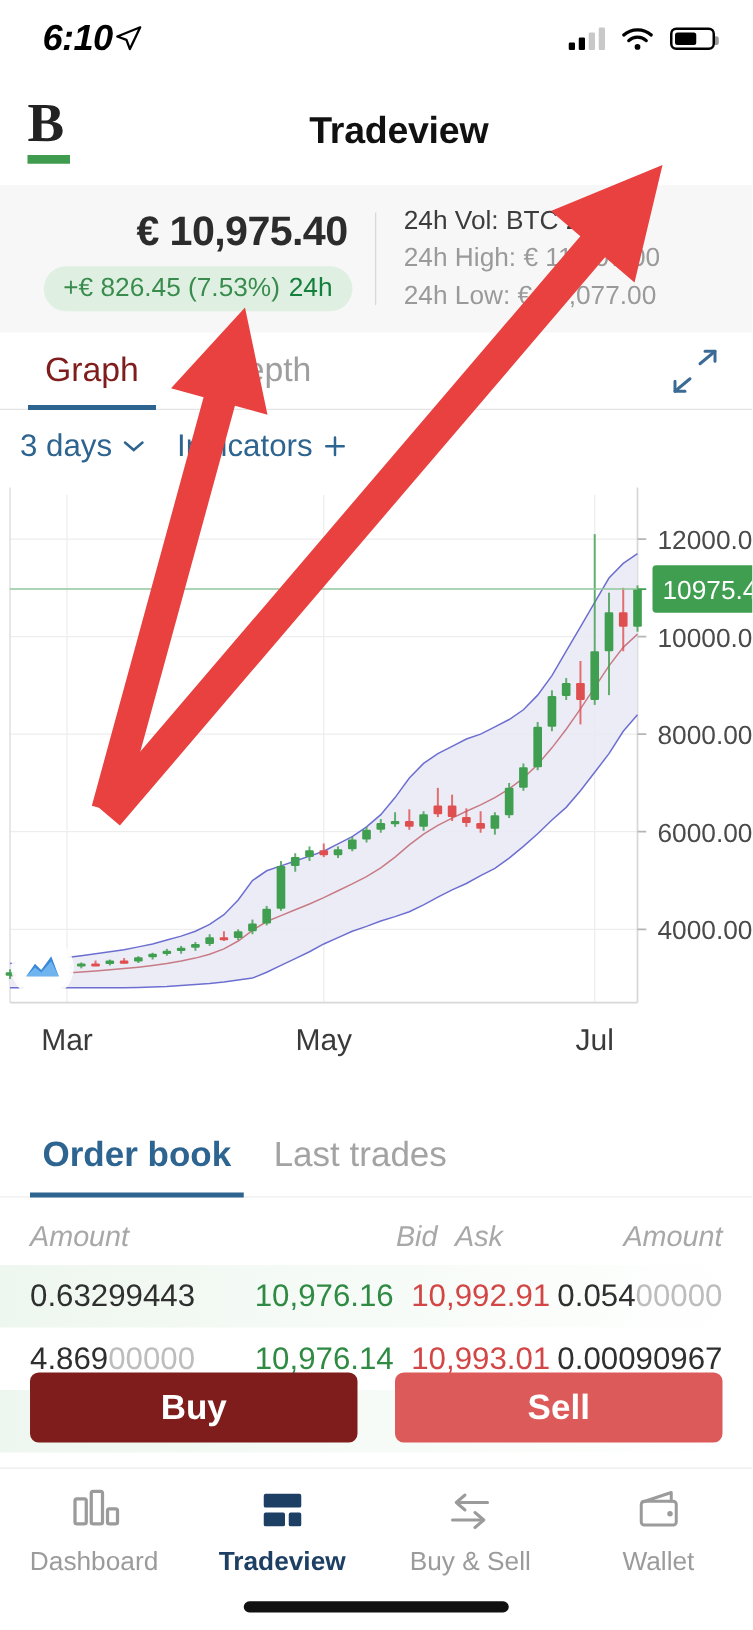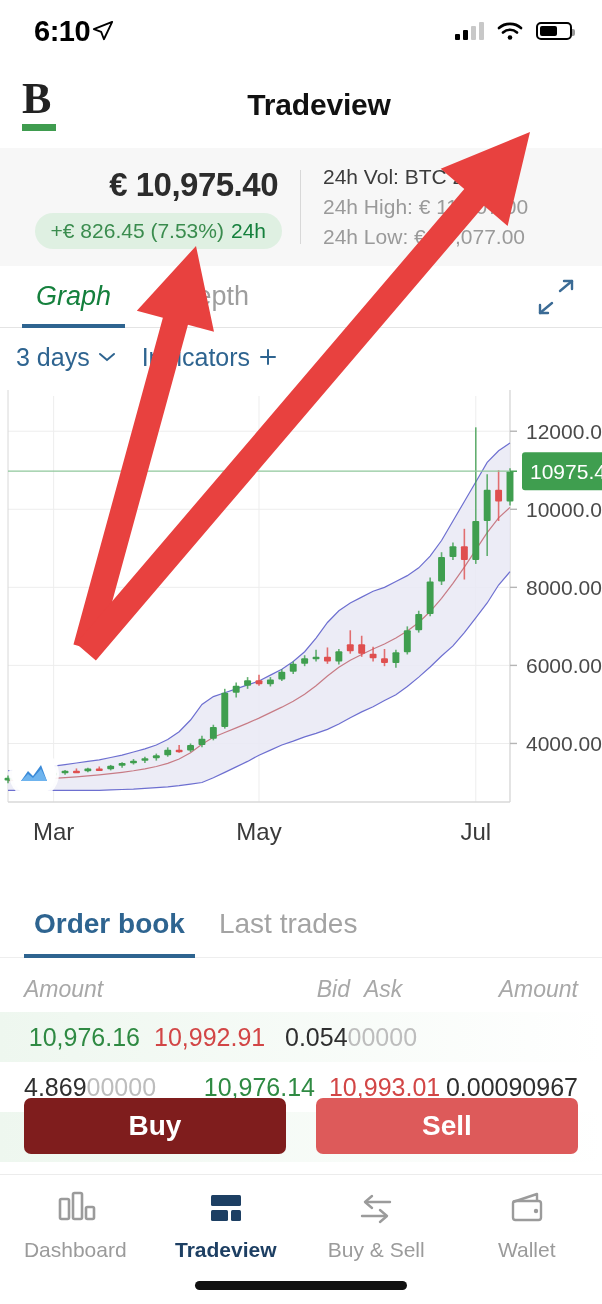--- a/index.html
+++ b/index.html
@@ -12,21 +12,21 @@
   #phone { position: relative; width: 602px; height: 1304px; background: #fff; }
 
   
   .statusbar {
     position: absolute; top: 0; left: 0; width: 602px; height: 62px;
     display: flex; align-items: center; justify-content: space-between;
     padding: 0 30px 0 34px;
   }
   .sb-time {
     font-size: 29px; font-weight: bold; color: #000; letter-spacing: -0.5px;
-    display: flex; align-items: center; gap: 2px;
+    display: flex; align-items: center; gap: 2px; font-style: italic;
   }
   .sb-right { display: flex; align-items: center; gap: 13px; }
   .sig { display: flex; align-items: flex-end; gap: 3px; height: 18px; }
   .sig i { display: block; width: 5px; background: #000; border-radius: 1px; }
   .sig i:nth-child(1){height:6px;}
   .sig i:nth-child(2){height:10px;}
   .sig i:nth-child(3){height:14px;background:#c8c8c8;}
   .sig i:nth-child(4){height:18px;background:#c8c8c8;}
   .batt {
     width: 36px; height: 18px; border: 2px solid #000; border-radius: 5px;
@@ -78,21 +78,21 @@
   .stats div:first-child { color: #3c3c3c; }
 
   
   .gtabs {
     position: absolute; top: 266px; left: 0; width: 602px; height: 62px;
     display: flex; align-items: center; border-bottom: 1px solid #e4e4e4;
   }
   .gtab {
     font-size: 27px; padding: 0 14px; height: 62px; display:flex; align-items:center;
   }
-  .gtab.active { color: #15803d; font-weight: 500; box-shadow: inset 0 -4px 0 #2e6490; font-style: italic; }
+  .gtab.active { color: #7f1d1d; font-weight: 500; box-shadow: inset 0 -4px 0 #2e6490; }
   .gtab.idle { color: #9e9e9e; }
   .gtabs .spacer { flex: 1; }
   .expand { width: 52px; height: 44px; position: relative; margin-right: 20px; }
 
   
   .ctoolbar {
     position: absolute; top: 330px; left: 0; width: 602px; height: 54px;
     display: flex; align-items: center; gap: 26px; padding-left: 16px;
   }
   .ctoolbar .item { font-size: 25px; color: #2e6490; display:flex; align-items:center; gap: 8px; }
@@ -386,20 +386,21 @@
 
   <div class="obhead">
     <div class="hd1">Amount</div>
     <div class="hd2">Bid</div>
     <div class="hd3">Ask</div>
     <div class="hd4">Amount</div>
   </div>
 
   <div class="obrows" id="ob-rows">
       <div class="obrow tintg">
+        <div class="c1"><span>0.63299443</span><span class="dim"></span></div>
         <div class="c2">10,976.16</div>
         <div class="c3">10,992.91</div>
         <div class="c4"><span>0.054</span><span class="dim">00000</span></div>
       </div>
       <div class="obrow">
         <div class="c1"><span>4.869</span><span class="dim">00000</span></div>
         <div class="c2">10,976.14</div>
         <div class="c3">10,993.01</div>
         <div class="c4"><span>0.00090967</span><span class="dim"></span></div>
       </div>

